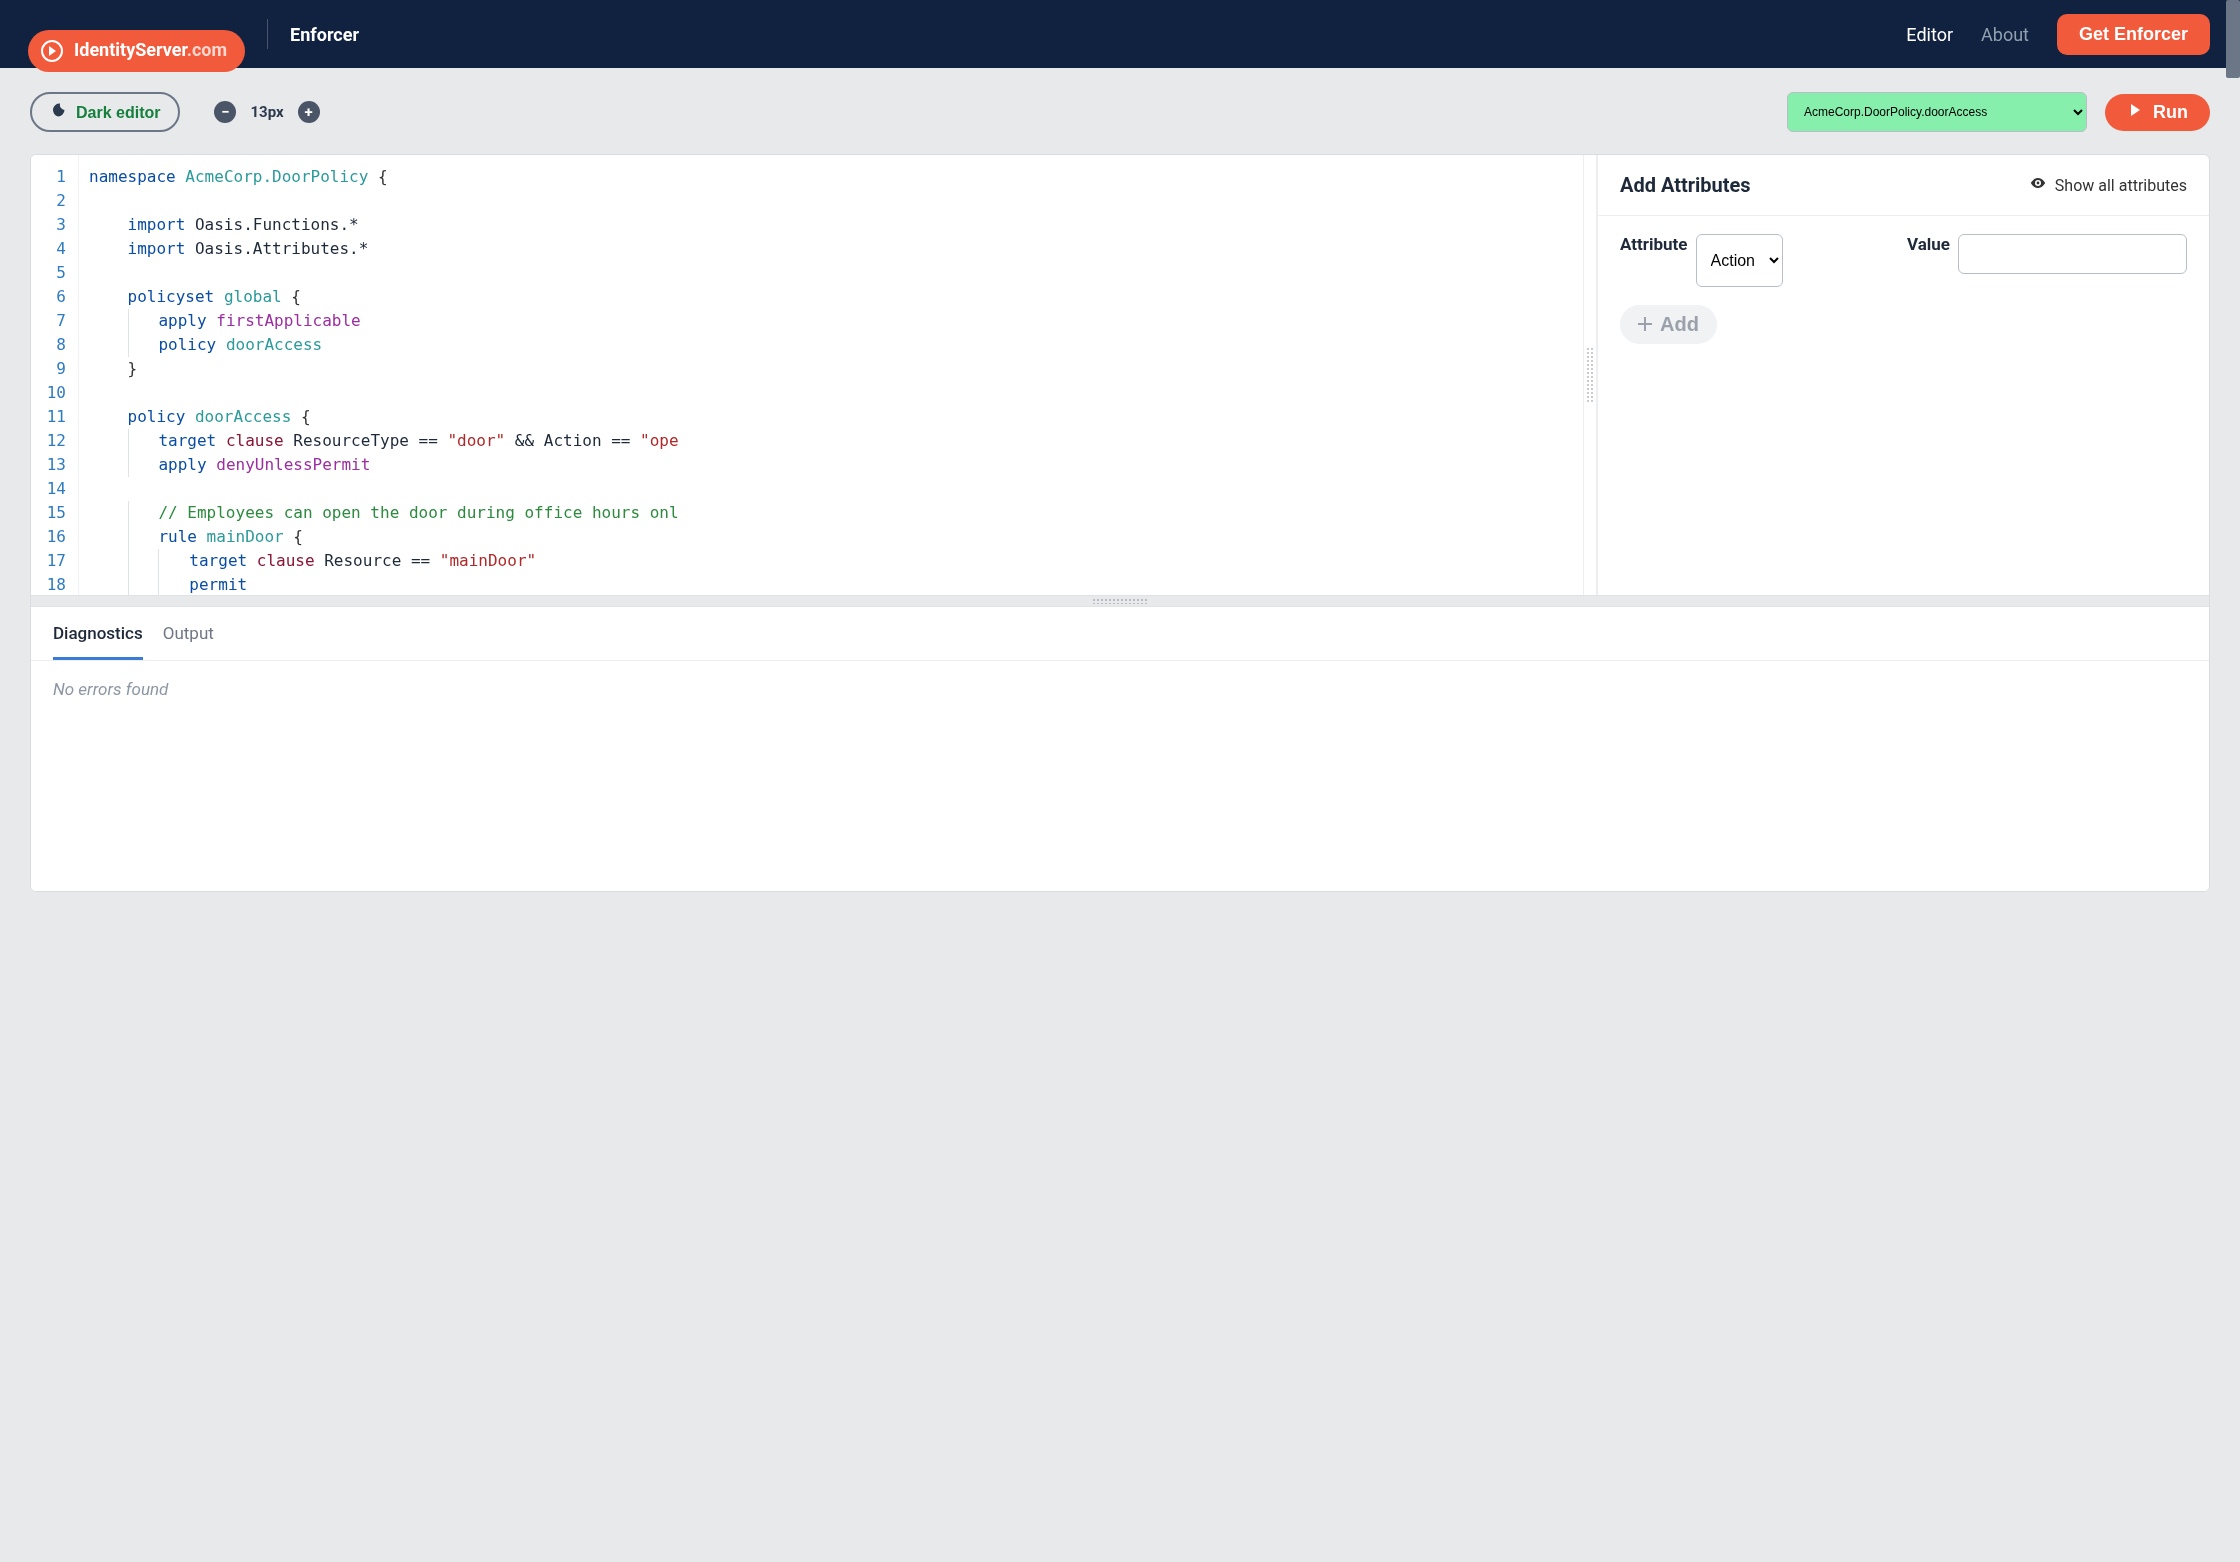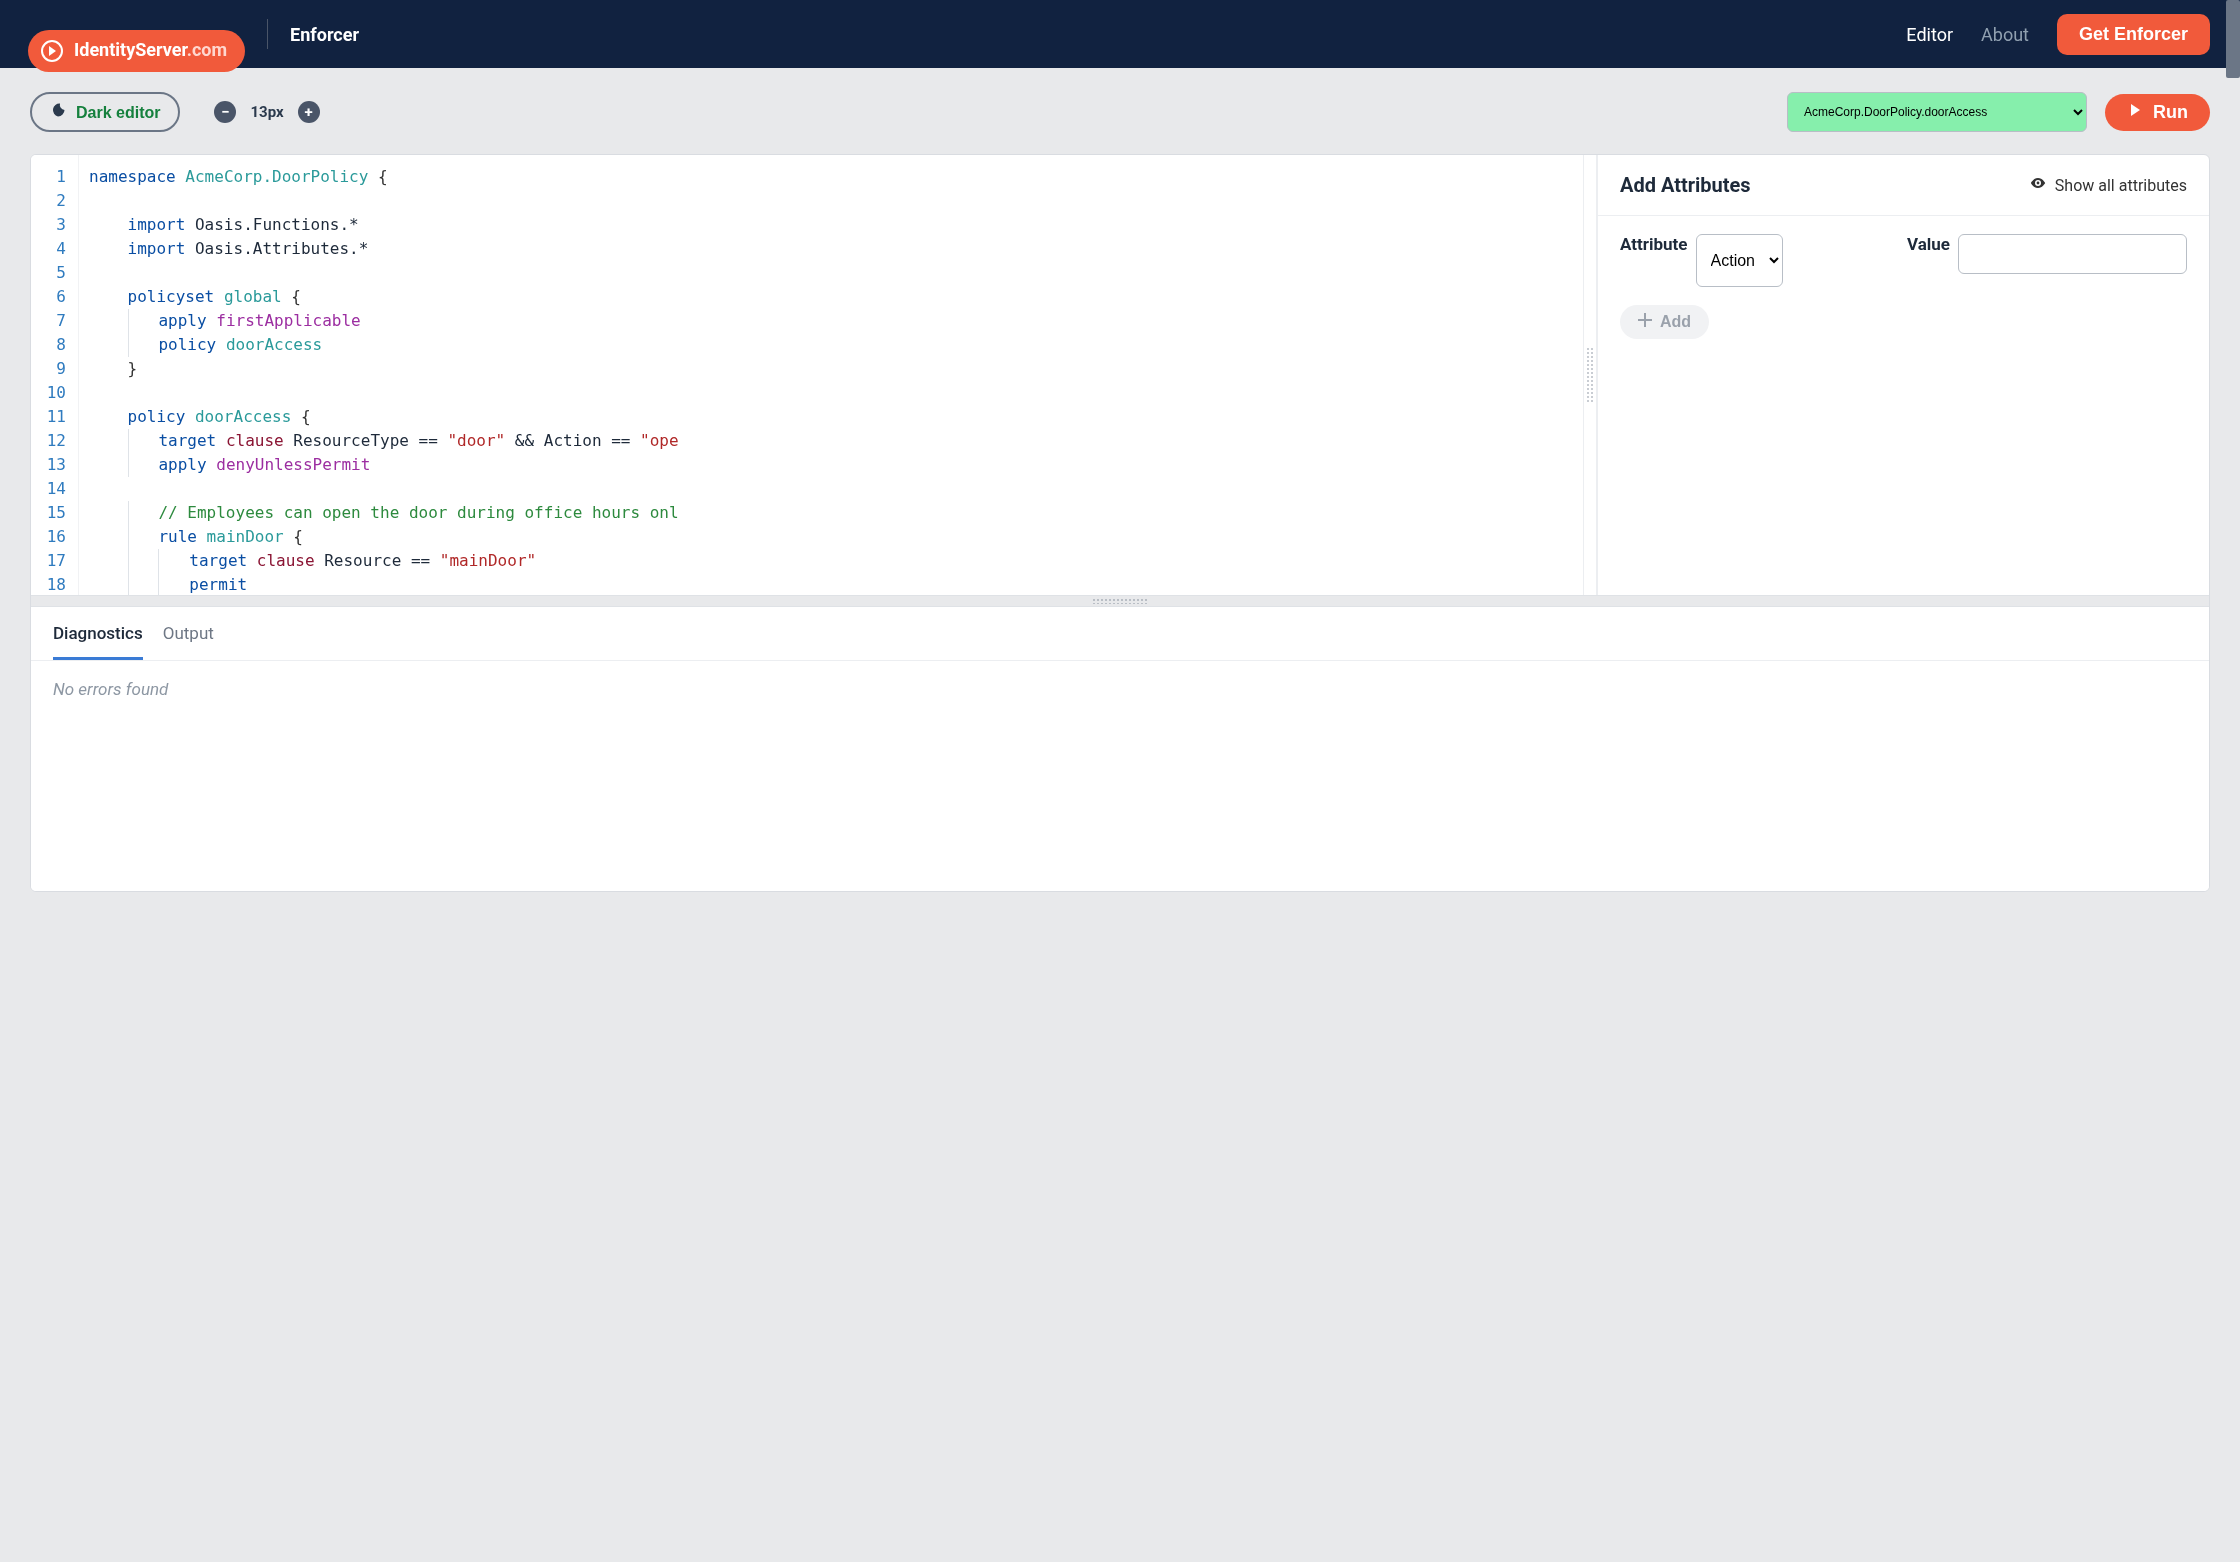--- a/index.html
+++ b/index.html
@@ -124,21 +124,21 @@
   .rp-showall { display:inline-flex; align-items:center; gap:8px; color:#333; font-size:16px; cursor:pointer;}
   .rp-body { padding:18px 22px; }
   .rp-row { display:flex; gap:22px; }
   .rp-col { flex:1; display:flex; flex-direction:row; gap:8px; }
   .rp-label { font-weight:700; font-size:17px; }
   .rp-select { height:53px; border:1px solid #b8bec6; border-radius:6px; background:#fff; font-size:16px; padding:0 10px; }
   .rp-input  { height:40px; border:1px solid #b8bec6; border-radius:6px; background:#fff; font-size:16px; padding:0 10px; }
   .add-pill {
     margin-top:18px; display:inline-flex; align-items:center; gap:8px;
     background:#f1f2f4; color:#9aa1ab; border:none; border-radius:22px;
-    padding:8px 18px; font-weight:600; font-size:16px; cursor:not-allowed;
+    padding:8px 18px; font-weight:600; font-size:20px; cursor:not-allowed;
   }
 
   .splitter-h {
     height:12px; background:#e8e9eb; border-top:1px solid #dfe2e6; border-bottom:1px solid #dfe2e6;
     cursor:row-resize; display:flex; align-items:center; justify-content:center;
   }
   .splitter-h .grip {
     width:56px; height:6px;
     background-image: radial-gradient(#b9bec5 1px, transparent 1px);
     background-size: 4px 4px;

